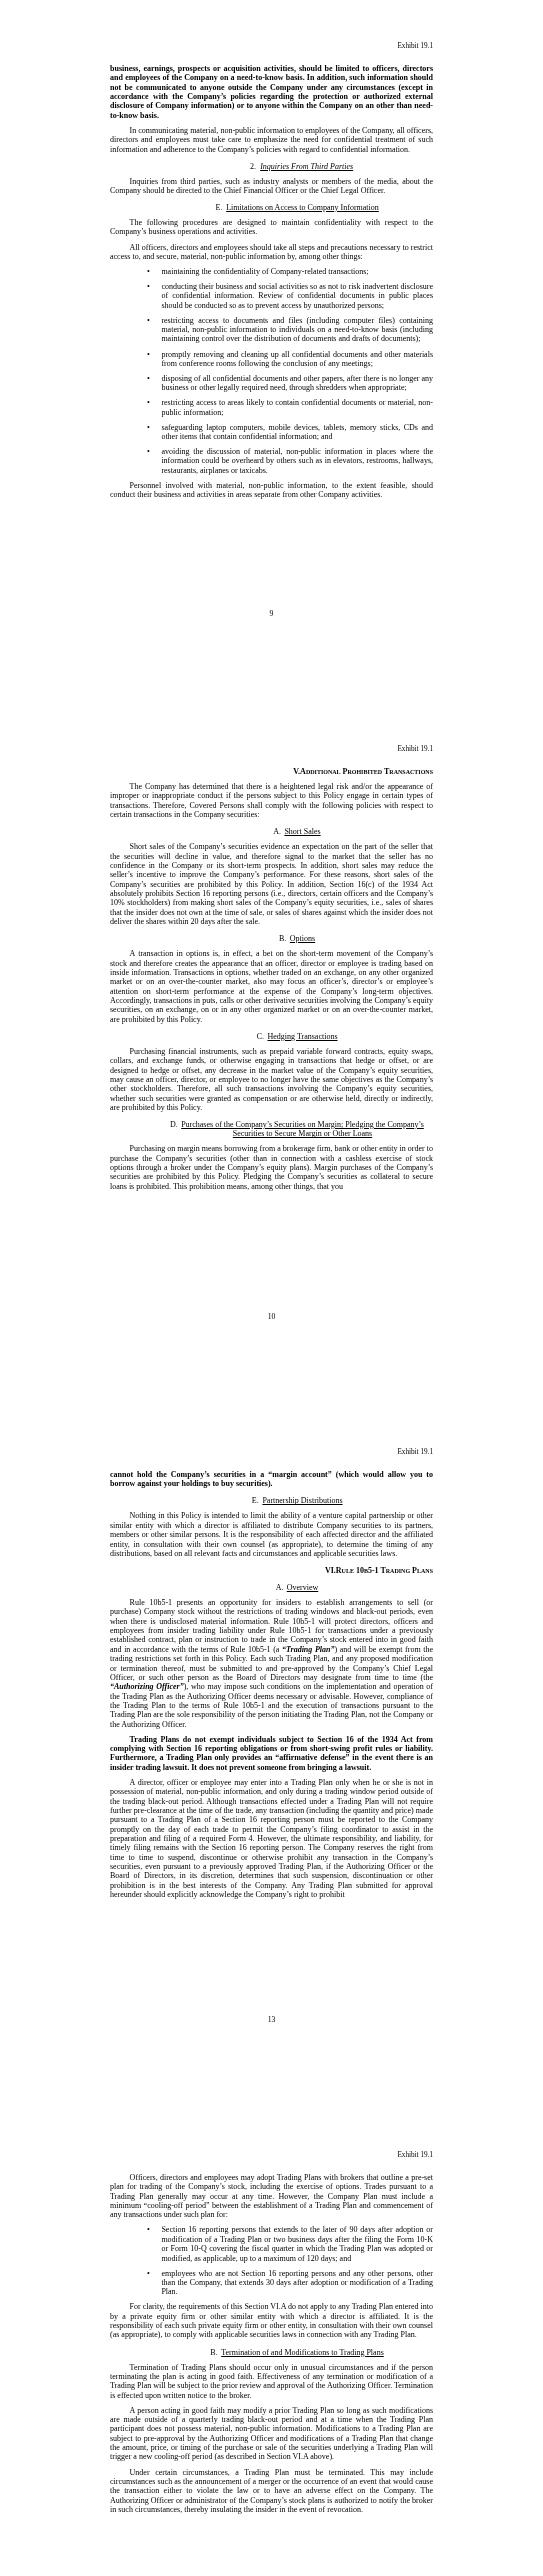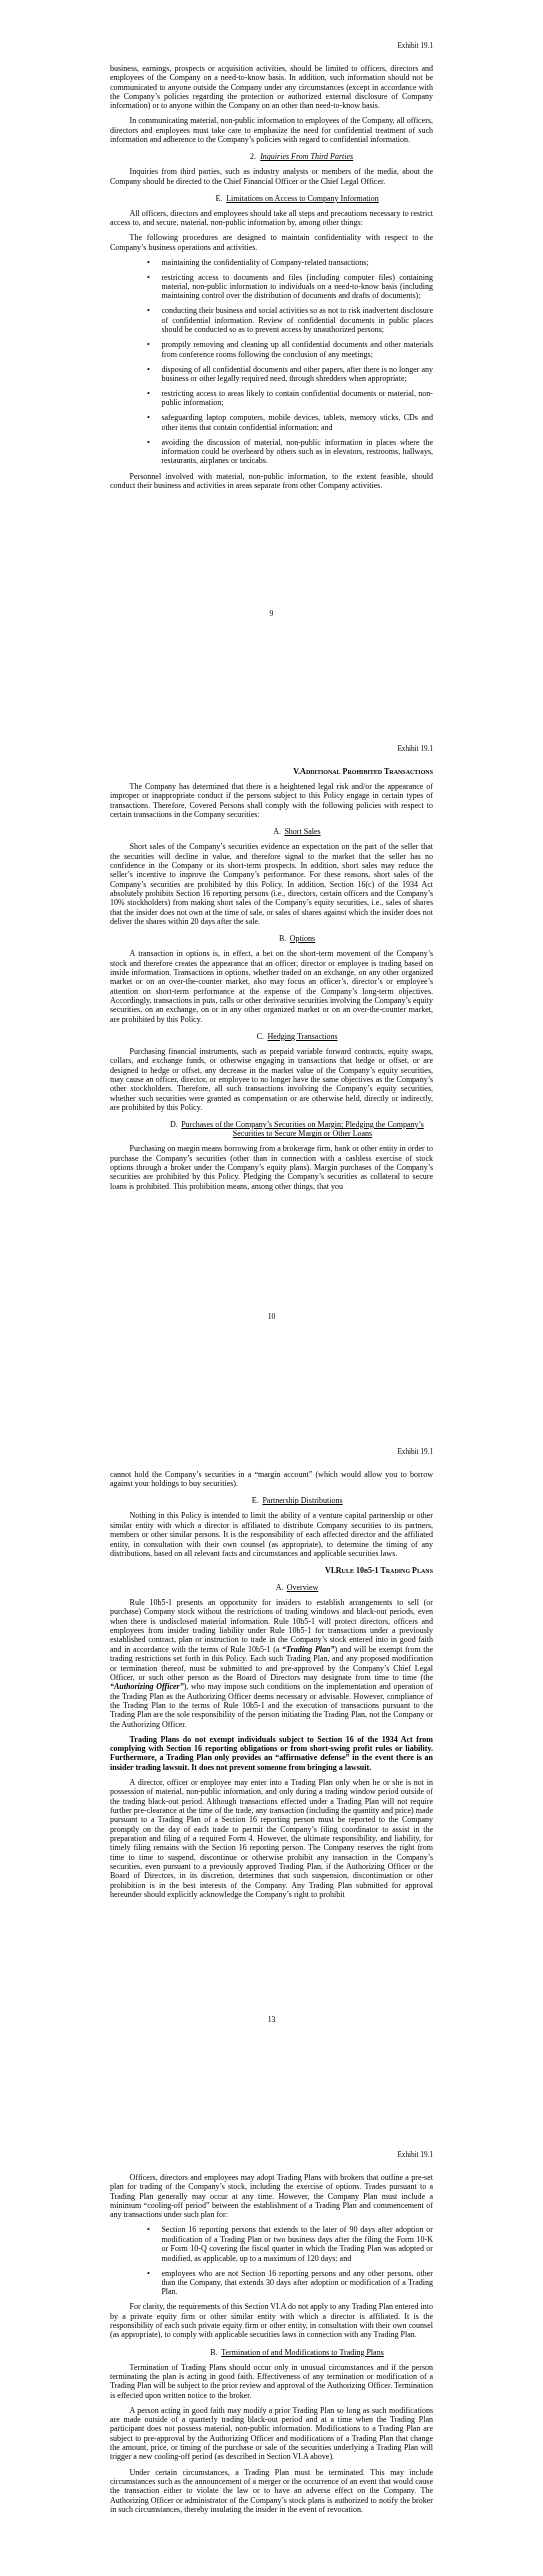--- a/index.html
+++ b/index.html
@@ -22,21 +22,21 @@
     top: 8.2px;
     width: 323px;
     font-size: 8px;
     line-height: 1.17;
     text-align: justify;
     margin-top: 34px;
   }
   .exhibit { text-align: right; font-size: 7.2px; margin: 0 0 13.4px 0; }
   p { margin: 0 0 5.7px 0; }
   .para { text-indent: 19.6px; }
-  .cont { text-indent: 0; }
+  .cont { text-indent: 0; font-weight: bold; }
   .h1 { margin: 7.7px 0 5.7px 0; font-weight: bold; text-indent: 0; text-align: right; }
   .hnum1 { display: inline-block; width: 19.6px; text-indent: 0; }
   .h1 .htitle { font-variant: small-caps; }
   .h2 { margin: 7.7px 0 5.7px 37px; padding-left: 25px; text-indent: -14.4px; text-align: center; }
   .hnum2 { display: inline-block; width: 14.4px; text-indent: 0; }
   .h2 .htitle { text-decoration: underline; }
   .h3 { margin: 7.7px 0 5.7px 56px; text-indent: 0; text-align: center; }
   .hnum3 { display: inline-block; width: 14.4px; text-indent: 0; }
   .h3 .htitle { font-style: italic; text-decoration: underline; }
   .bullet { margin: 0 0 5.7px 37px; padding-left: 14.4px; text-indent: -14.4px; }
@@ -56,25 +56,25 @@
 <body>
 
 <div class="page">
   <div class="content">
     <div class="exhibit">Exhibit 19.1</div>
     <p class="para cont">business, earnings, prospects or acquisition activities, should be limited to officers, directors and employees of the Company on a need-to-know basis. In addition, such information should not be communicated to anyone outside the Company under any circumstances (except in accordance with the Company’s policies regarding the protection or authorized external disclosure of Company information) or to anyone within the Company on an other than need-to-know basis.</p>
     <p class="para">In communicating material, non-public information to employees of the Company, all officers, directors and employees must take care to emphasize the need for confidential treatment of such information and adherence to the Company’s policies with regard to confidential information.</p>
     <p class="h3"><span class="hnum3">2.</span><span class="htitle">Inquiries From Third Parties</span></p>
     <p class="para">Inquiries from third parties, such as industry analysts or members of the media, about the Company should be directed to the Chief Financial Officer or the Chief Legal Officer.</p>
     <p class="h2"><span class="hnum2">E.</span><span class="htitle">Limitations on Access to Company Information</span></p>
+    <p class="para">The following procedures are designed to maintain confidentiality with respect to the Company’s business operations and activities.</p>
     <p class="para">All officers, directors and employees should take all steps and precautions necessary to restrict access to, and secure, material, non-public information by, among other things:</p>
-    <p class="para">The following procedures are designed to maintain confidentiality with respect to the Company’s business operations and activities.</p>
     <p class="bullet"><span class="marker">•</span><span>maintaining the confidentiality of Company-related transactions;</span></p>
+    <p class="bullet"><span class="marker">•</span><span>conducting their business and social activities so as not to risk inadvertent disclosure of confidential information. Review of confidential documents in public places should be conducted so as to prevent access by unauthorized persons;</span></p>
     <p class="bullet"><span class="marker">•</span><span>restricting access to documents and files (including computer files) containing material, non-public information to individuals on a need-to-know basis (including maintaining control over the distribution of documents and drafts of documents);</span></p>
-    <p class="bullet"><span class="marker">•</span><span>conducting their business and social activities so as not to risk inadvertent disclosure of confidential information. Review of confidential documents in public places should be conducted so as to prevent access by unauthorized persons;</span></p>
     <p class="bullet"><span class="marker">•</span><span>promptly removing and cleaning up all confidential documents and other materials from conference rooms following the conclusion of any meetings;</span></p>
     <p class="bullet"><span class="marker">•</span><span>disposing of all confidential documents and other papers, after there is no longer any business or other legally required need, through shredders when appropriate;</span></p>
     <p class="bullet"><span class="marker">•</span><span>restricting access to areas likely to contain confidential documents or material, non-public information;</span></p>
     <p class="bullet"><span class="marker">•</span><span>safeguarding laptop computers, mobile devices, tablets, memory sticks, CDs and other items that contain confidential information; and</span></p>
     <p class="bullet"><span class="marker">•</span><span>avoiding the discussion of material, non-public information in places where the information could be overheard by others such as in elevators, restrooms, hallways, restaurants, airplanes or taxicabs.</span></p>
     <p class="para">Personnel involved with material, non-public information, to the extent feasible, should conduct their business and activities in areas separate from other Company activities.</p>
   </div>
   <div class="pagenum">9</div>
 </div>
 

